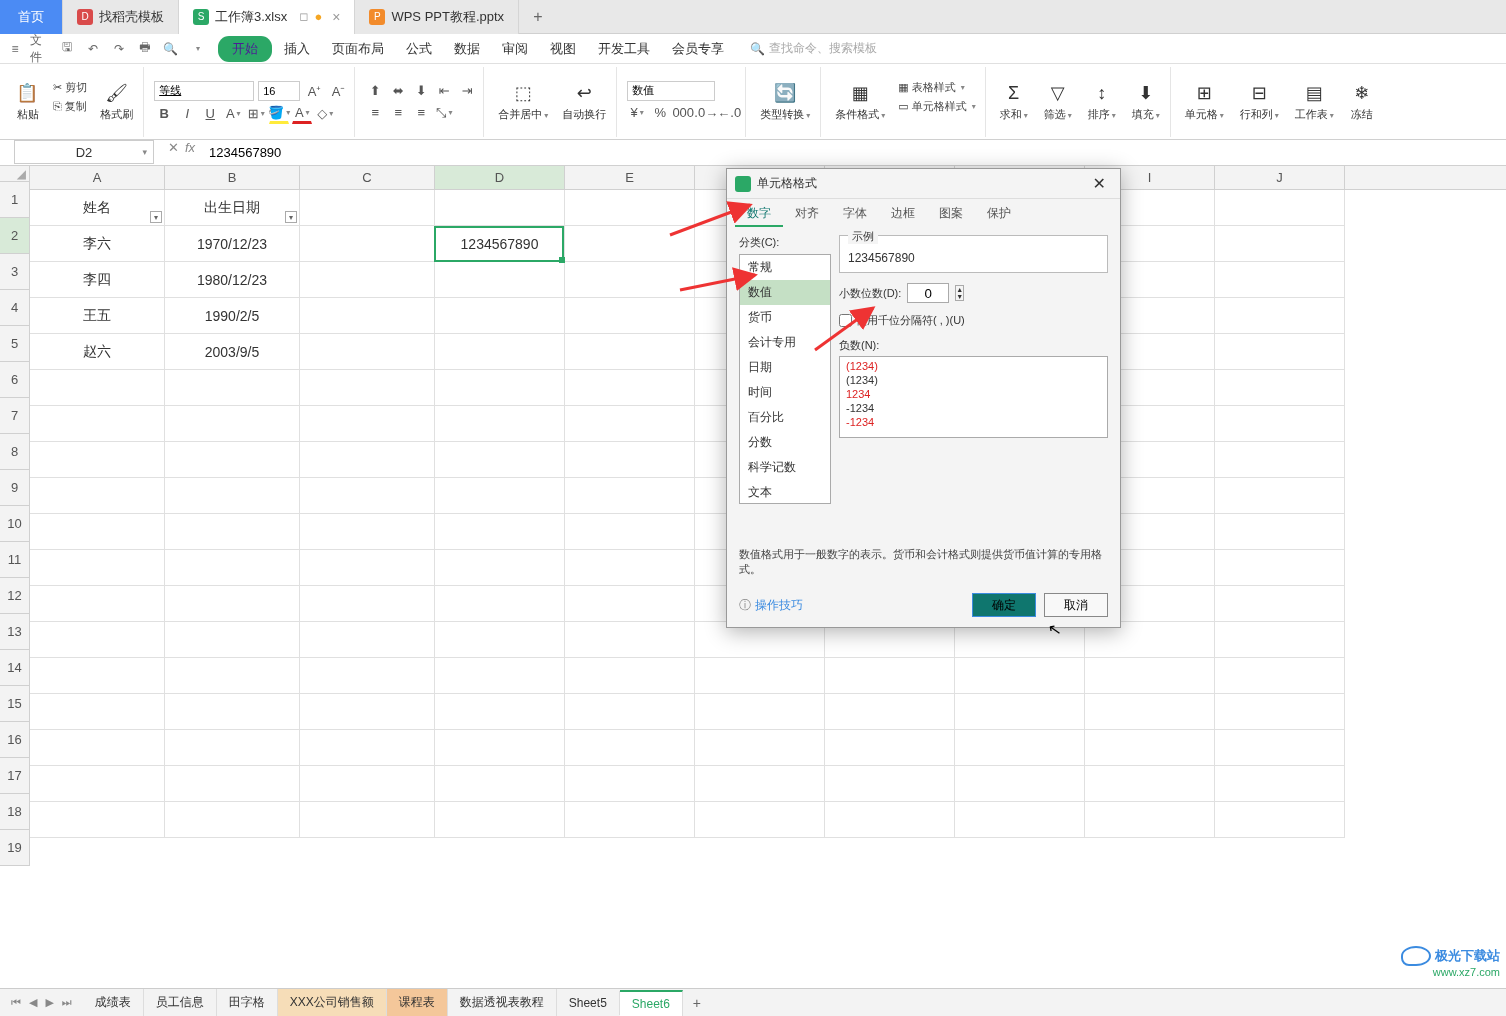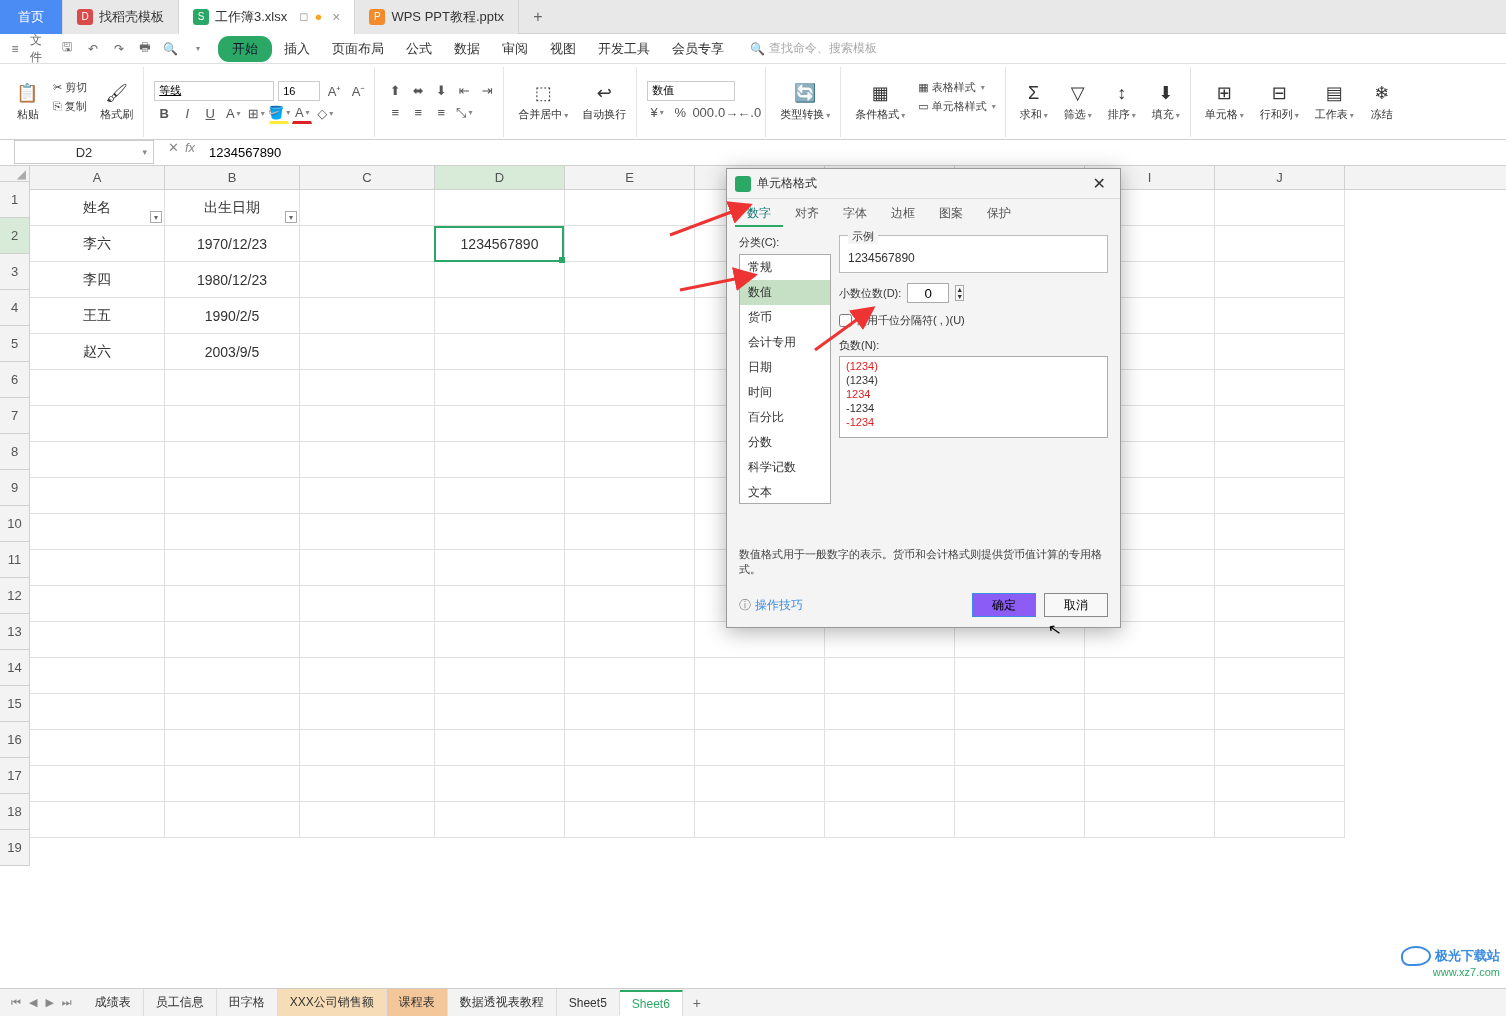--- a/index.html
+++ b/index.html
@@ -16,21 +16,21 @@
 .icon-ppt { background: #f28b2b; }
 .tab-close { color: #999; font-size: 14px; margin-left: 4px; }
 .tab-save { color: #999; font-size: 11px; margin-left: 6px; }
 .tab-plus { padding: 0 14px; color: #666; font-size: 16px; }
 
 
 .menu-bar { height: 30px; background: #fff; display: flex; align-items: center; padding: 0 4px; gap: 2px; border-bottom: 1px solid #e0e0e0; }
 .menu-left-icons { display: flex; gap: 4px; margin-right: 8px; }
 .menu-small-icon { width: 22px; height: 22px; display: flex; align-items: center; justify-content: center; color: #666; cursor: pointer; }
 .menu-item { padding: 4px 10px; cursor: pointer; font-size: 13px; color: #333; }
-.menu-item.active { background: #2ba866; color: #0f172a; border-radius: 11px; padding: 4px 14px; }
+.menu-item.active { background: #2ba866; color: #4c1d95; border-radius: 11px; padding: 4px 14px; }
 .search-cmd { margin-left: 14px; color: #aaa; font-size: 12px; display: flex; align-items: center; gap: 4px; }
 
 
 .ribbon { height: 76px; background: #fff; display: flex; align-items: center; padding: 0 6px; border-bottom: 1px solid #d0d0d0; gap: 4px; }
 .ribbon-group { display: flex; flex-direction: column; align-items: center; justify-content: center; height: 70px; padding: 0 6px; border-right: 1px solid #e5e5e5; }
 .ribbon-group.no-border { border-right: none; }
 .ribbon-big-btn { display: flex; flex-direction: column; align-items: center; gap: 2px; cursor: pointer; font-size: 11px; padding: 2px 4px; }
 .ribbon-icon-lg { width: 24px; height: 24px; display: flex; align-items: center; justify-content: center; font-size: 18px; }
 .ribbon-row { display: flex; align-items: center; gap: 4px; height: 22px; font-size: 11px; }
 .ribbon-small-btn { display: flex; align-items: center; gap: 3px; cursor: pointer; padding: 1px 3px; font-size: 11px; color: #444; }
@@ -85,21 +85,21 @@
 .spin-input { width: 42px; height: 20px; border: 1px solid #aaa; text-align: center; }
 .chk-row { display: flex; align-items: center; gap: 4px; margin-bottom: 10px; font-size: 11px; }
 .neg-label { font-size: 11px; margin-bottom: 3px; }
 .neg-list { border: 1px solid #aaa; background: #fff; height: 82px; padding: 2px 6px; font-size: 11px; }
 .neg-item { padding: 1px 0; }
 .neg-red { color: #d22; }
 .dialog-desc { padding: 0 12px; font-size: 11px; color: #444; }
 .dialog-footer { position: absolute; bottom: 10px; left: 12px; right: 12px; display: flex; align-items: center; }
 .tips-link { color: #3b8be0; font-size: 12px; display: flex; align-items: center; gap: 4px; }
 .dlg-btn { width: 64px; height: 24px; border: 1px solid #888; background: #f8f8f8; cursor: pointer; font-size: 12px; margin-left: 8px; }
-.dlg-btn.primary { border-color: #3b8be0; background: #8b5cf6; margin-left: 38px; }
+.dlg-btn.primary { border-color: #3b8be0; background: #0f766e; margin-left: 38px; }
 
 
 .arrow { position: absolute; stroke: #e33; stroke-width: 3; fill: none; }
 
 
 .sheet-tabs { position: absolute; bottom: 0; left: 0; right: 0; height: 28px; background: #f3f3f3; display: flex; align-items: center; border-top: 1px solid #ccc; font-size: 12px; }
 .sheet-nav { display: flex; gap: 2px; padding: 0 8px; color: #888; }
 .sheet-nav span { cursor: pointer; padding: 0 3px; font-size: 11px; }
 .sheet-tab { padding: 5px 12px; border-right: 1px solid #ddd; cursor: pointer; }
 .sheet-tab.active { background: #fff; color: #2ba866; border-top: 2px solid #2ba866; }
@@ -184,21 +184,21 @@
       <div class="ribbon-big-btn">
         <span class="ribbon-icon-lg">🖌</span>
         <span>格式刷</span>
       </div>
     </div>
   </div>
 
   <div class="ribbon-group">
     <div class="ribbon-stack">
       <div class="ribbon-row">
-        <input class="ribbon-select" style="width: 120px; text-decoration: underline;" value="等线">
+        <input class="ribbon-select" style="width: 100px; text-decoration: underline;" value="等线">
         <input class="ribbon-select" style="width: 42px;" value="16">
         <span class="ribbon-mini">A⁺</span>
         <span class="ribbon-mini">A⁻</span>
       </div>
       <div class="ribbon-icons-row">
         <span class="ribbon-mini">
             <b>B</b>
           </span>
         <span class="ribbon-mini">
             <i>I</i>

